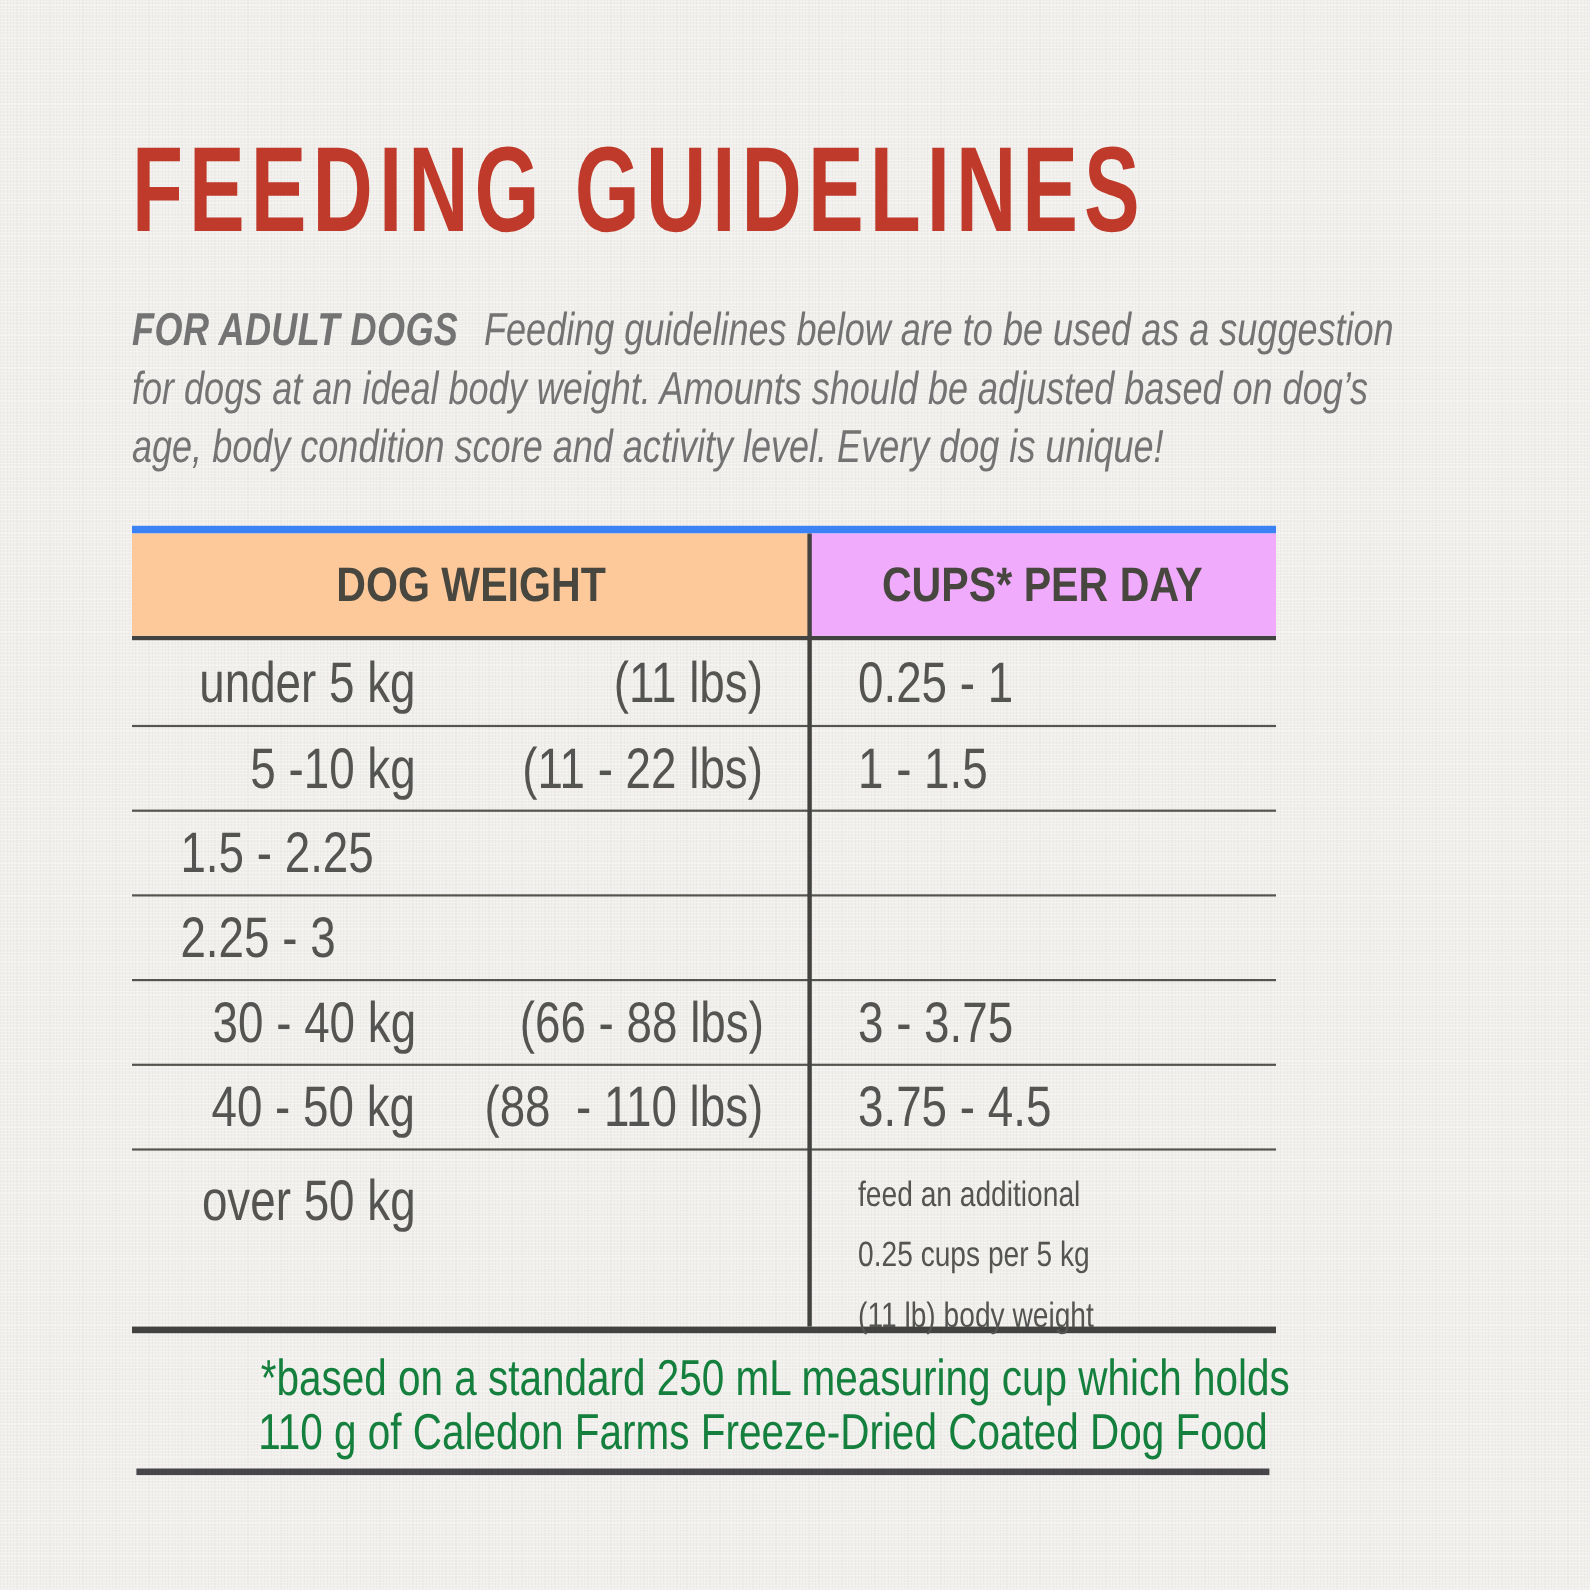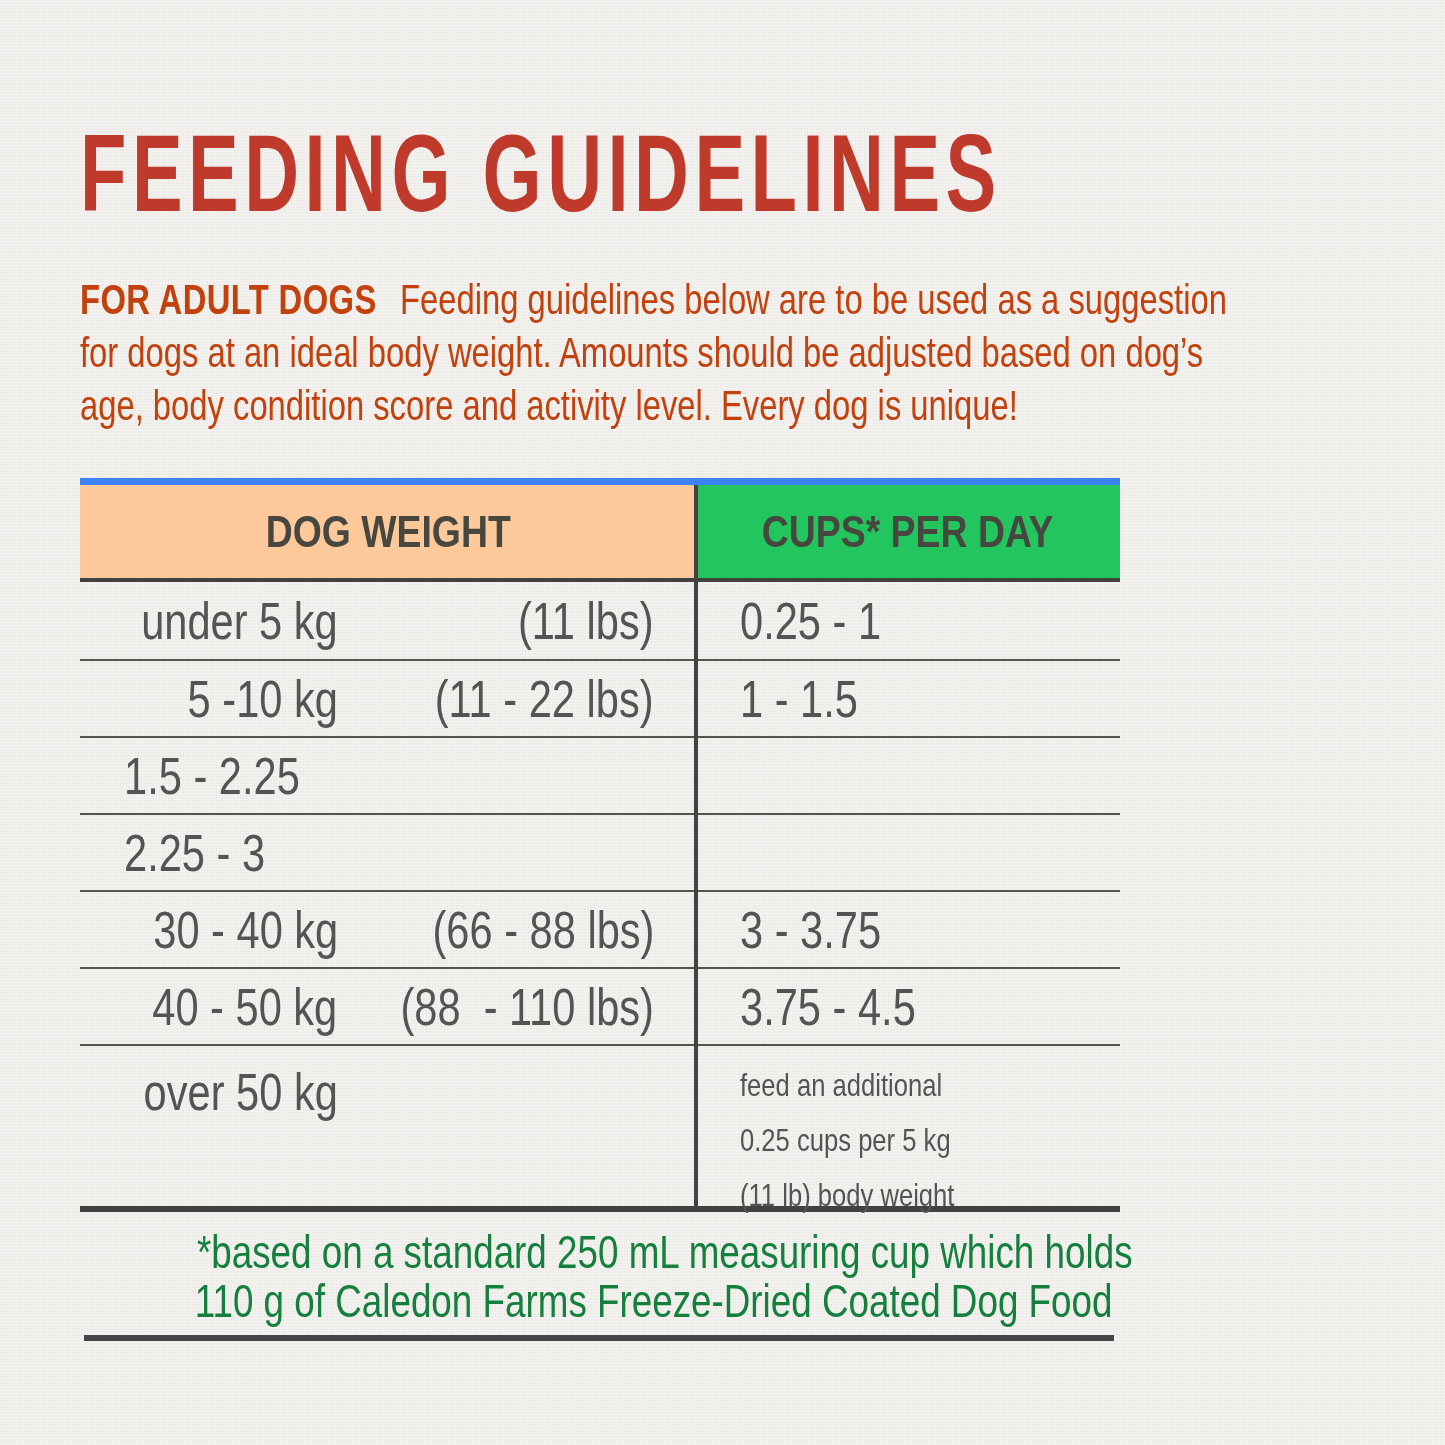--- a/index.html
+++ b/index.html
@@ -5,37 +5,37 @@
   * { margin: 0; padding: 0; box-sizing: border-box; }
   html, body { width: 1445px; height: 1445px; }
   body {
     font-family: "Liberation Sans", "DejaVu Sans", sans-serif;
     background-color: #f0efec;
     background-image:
       repeating-linear-gradient(0deg, rgba(255,255,255,0.30) 0 1px, rgba(0,0,0,0) 1px 3px),
       repeating-linear-gradient(90deg, rgba(120,114,105,0.045) 0 1px, rgba(0,0,0,0) 1px 3px);
     overflow: hidden;
   }
-  .content { padding: 130px 0 0 80px; }
+  .content { padding: 130px 0 0 120px; }
 
   
   .title { height: 85px; line-height: 85px; white-space: nowrap; }
   .title .t {
     display: inline-block;
     font-size: 110px;
     font-weight: bold;
     letter-spacing: 8px;
     color: #bf3a2a;
     transform: scaleX(0.69);
     transform-origin: left center;
     white-space: pre;
   }
 
   
-  .intro { margin-top: 58px; color: #c2410c; }
+  .intro { margin-top: 58px; color: #737373; font-style: italic; }
   .intro-line {
     white-space: pre;
     font-size: 42px;
     line-height: 53px;
     transform: scaleX(0.78);
     transform-origin: left center;
   }
   .intro-line .lead { font-weight: bold; margin-right: 30px; letter-spacing: 0.5px; }
 
   
@@ -47,21 +47,21 @@
     border-bottom: 6px solid #424240;
     color: #545452;
   }
   .divider {
     position: absolute; top: 0; bottom: 0; left: 614px;
     width: 4px; background: #424240; z-index: 3;
   }
   .thead { display: flex; height: 97px; border-bottom: 4px solid #424240; }
   .th { display: flex; align-items: center; justify-content: center; }
   .th-weight { width: 616px; background: #fec99a; }
-  .th-cups { flex: 1; background: #22c55e; align-items: center; }
+  .th-cups { flex: 1; background: #f0abfc; align-items: center; }
   .th .t {
     font-size: 44px; font-weight: bold; color: #47473f;
     transform: scaleX(0.85); transform-origin: center center; white-space: pre;
   }
   .row { display: flex; align-items: center; height: 77px; font-size: 52px; }
   .row + .row { border-top: 2px solid #55554f; }
   .cell-weight { width: 616px; display: flex; align-items: center; text-align: right; }
   .kg { width: 258px; display: flex; justify-content: flex-end; }
   .lbs { flex: 1; display: flex; justify-content: flex-end; padding-right: 42px; }
   .cell-cups { flex: 1; padding-left: 44px; }

